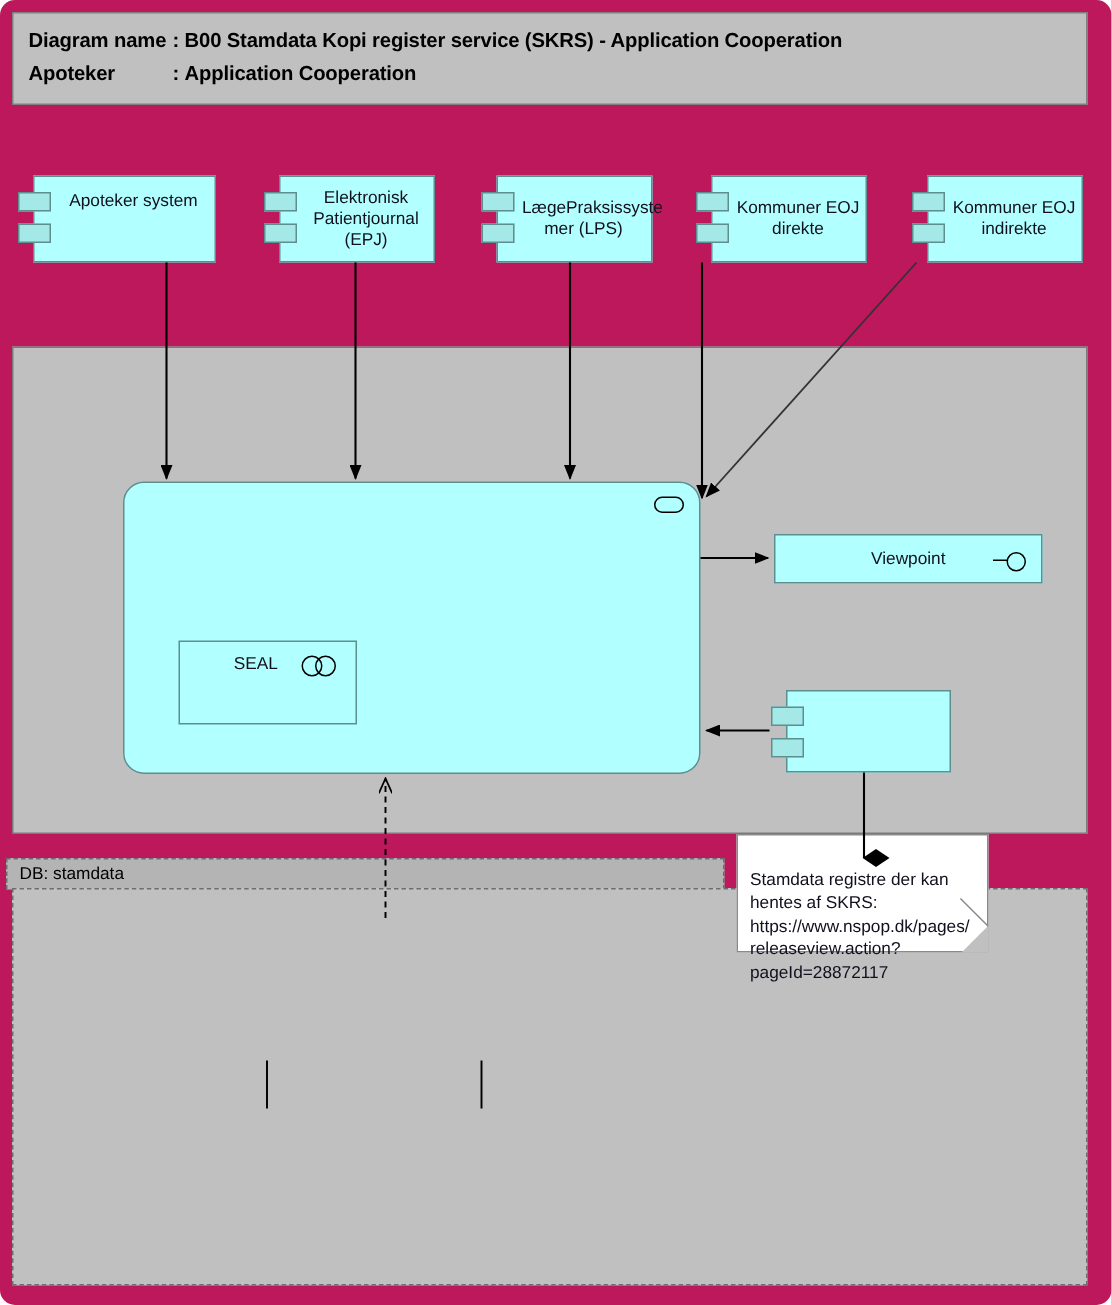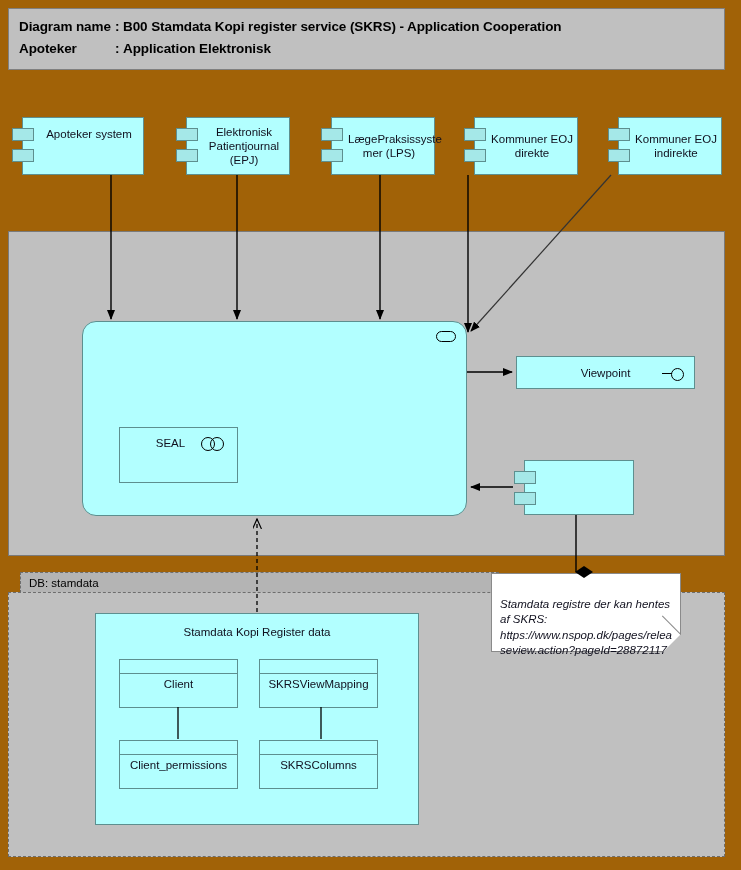--- a/index.html
+++ b/index.html
@@ -10,22 +10,23 @@
   }
   body {
     font-family: "Liberation Sans", sans-serif;
     -webkit-font-smoothing: antialiased;
   }
 
   #canvas {
     position: relative;
     width: 741px;
     height: 870px;
-    background: #a16207;
+    background: #be185d;
     overflow: hidden;
+    border-radius: 10px;
   }
 
   
   .title-banner {
     position: absolute;
     left: 8px;
     top: 8px;
     width: 717px;
     height: 62px;
     background: #c0c0c0;
@@ -214,26 +215,26 @@
     pointer-events: none;
   }
 </style>
 </head>
 <body>
 
 <div id="canvas">
 
   <div class="title-banner">
     <div class="title-line l1"><span class="title-key pad">Diagram name</span><span>:</span><span>&nbsp;</span><span>B00 Stamdata Kopi register service (SKRS) - Application Cooperation</span></div>
-    <div class="title-line l2"><span class="title-key pad">Apoteker</span><span>:</span><span>&nbsp;</span><span>Application Elektronisk</span></div>
+    <div class="title-line l2"><span class="title-key pad">Apoteker</span><span>:</span><span>&nbsp;</span><span>Application Cooperation</span></div>
   </div>
 
   <div class="group solid" style="left:8px; top:231px; width:717px; height:325px;"></div>
 
-  <div class="group-tab dashed" style="left:20px; top:572px; width:479px; height:21px;">DB: stamdata</div>
+  <div class="group-tab dashed" style="left:4px; top:572px; width:479px; height:21px;">DB: stamdata</div>
   <div class="group dashed" style="left:8px; top:592px; width:717px; height:265px;"></div>
 
   <div class="el component" style="left:186px; top:117px; width:104px; height:58px;">
     <span class="nub n1"></span>
     <span class="nub n2"></span>
     <div class="el-label" style="top:7px; left:12px;">Elektronisk
 Patientjournal
 (EPJ)</div>
   </div>
 
@@ -282,49 +283,26 @@
       <span class="stick"></span>
         <span class="ball"></span>
     </span>
   </div>
 
   <div class="el component" style="left:524px; top:460px; width:110px; height:55px;">
     <span class="nub n1"></span>
     <span class="nub n2"></span>
   </div>
 
-  <div class="note" style="left:491px; top:573px; width:190px; height:79px;font-style:italic;">
+  <div class="note" style="left:491px; top:556px; width:168px; height:79px;">
     <span>Stamdata registre der kan hentes af SKRS: https://www.nspop.dk/pages/releaseview.action?pageId=28872117</span>
     <span class="note-fold"></span>
     <span class="note-fold-line"></span>
   </div>
 
-  <div class="el" style="left:95px; top:613px; width:324px; height:212px;">
-    <div class="el-label" style="top:11px;">Stamdata Kopi Register data</div>
-
-    <div class="el dataobj" style="left:23px; top:45px; width:119px; height:49px;">
-      <span class="band"></span>
-      <div class="el-label" style="top:17px;">Client</div>
-    </div>
-
-    <div class="el dataobj" style="left:163px; top:45px; width:119px; height:49px;">
-      <span class="band"></span>
-      <div class="el-label" style="top:17px;">SKRSViewMapping</div>
-    </div>
-
-    <div class="el dataobj" style="left:23px; top:126px; width:119px; height:49px;">
-      <span class="band"></span>
-      <div class="el-label" style="top:17px;">Client_permissions</div>
-    </div>
-
-    <div class="el dataobj" style="left:163px; top:126px; width:119px; height:49px;">
-      <span class="band"></span>
-      <div class="el-label" style="top:17px;">SKRSColumns</div>
-    </div>
-  </div>
 
   <svg id="wires" viewBox="0 0 741 870" xmlns="http://www.w3.org/2000/svg">
     <defs>
       <marker id="arrowFilled" markerWidth="10" markerHeight="8" refX="9" refY="4" orient="auto" markerUnits="userSpaceOnUse">
         <path d="M0,0 L10,4 L0,8 z" fill="#000000"></path>
       </marker>
       <marker id="arrowOpen" markerWidth="11" markerHeight="9" refX="10" refY="4.5" orient="auto" markerUnits="userSpaceOnUse">
         <path d="M0,0 L10,4.5 L0,9" fill="none" stroke="#000000" stroke-width="1.2"></path>
       </marker>
       <marker id="diamondFilled" markerWidth="12" markerHeight="18" refX="6" refY="17" orient="auto" markerUnits="userSpaceOnUse">

